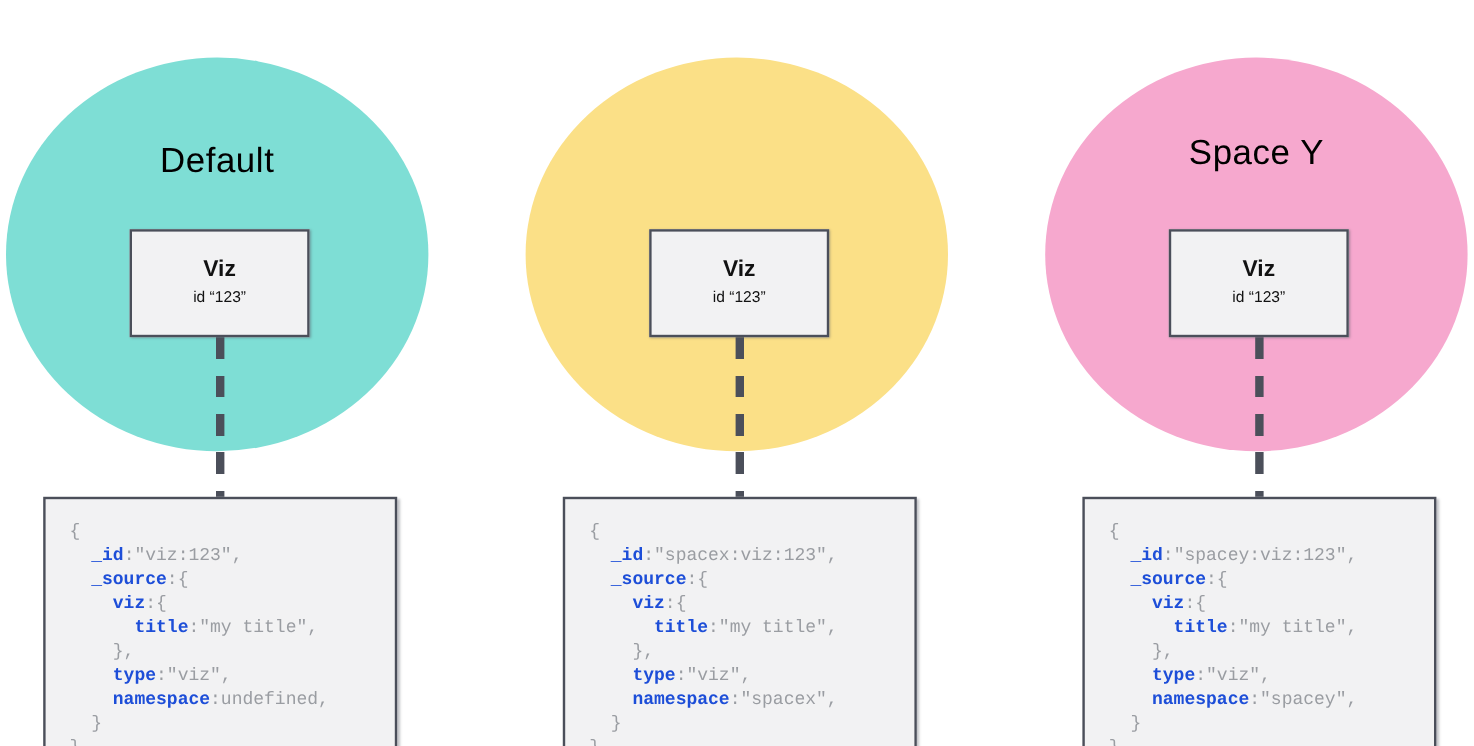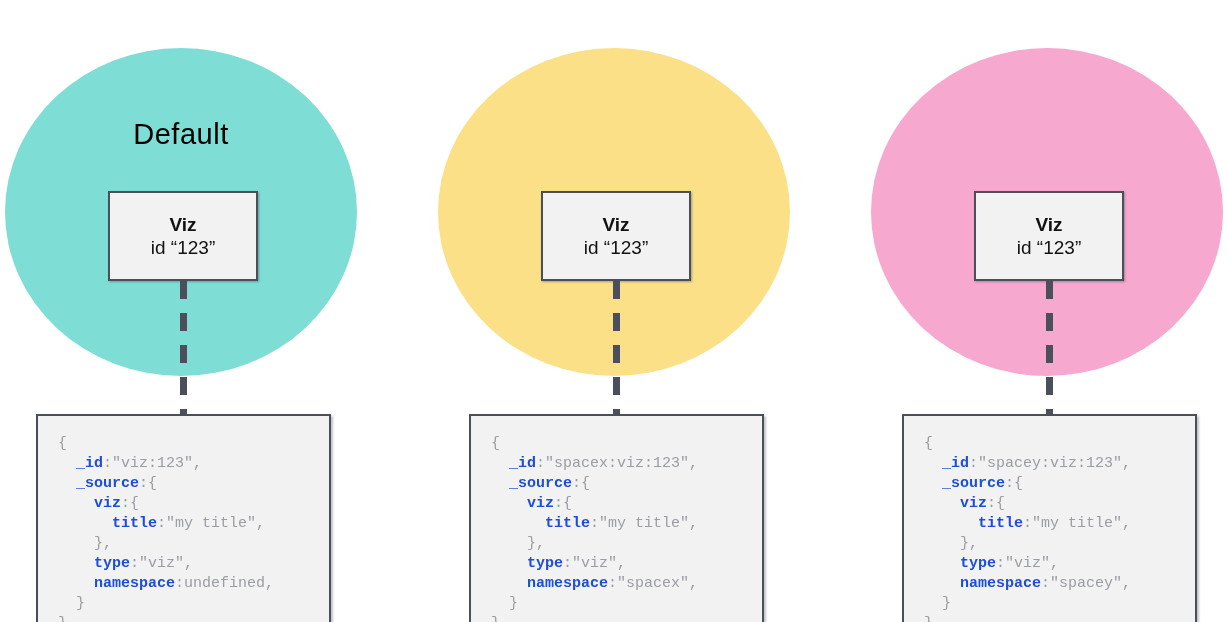--- a/index.html
+++ b/index.html
@@ -33,21 +33,21 @@
   .viz-box {
     position: absolute; left: 108px; top: 149px;
     width: 150px; height: 90px;
     background: #f2f2f3;
     border: 2px solid #4b4f5a;
     box-shadow: 1px 1px 2px rgba(80, 84, 95, 0.45);
     display: flex; flex-direction: column;
     align-items: center; justify-content: center;
   }
   .viz-title { font-size: 19px; font-weight: 700; color: #121212; line-height: 23px; }
-  .viz-id    { font-size: 19px; font-weight: 400; color: #121212; line-height: 23px; text-align: center; }
+  .viz-id    { font-size: 13px; font-weight: 400; color: #121212; line-height: 23px; text-align: center; }
 
   .connector {
     position: absolute; left: 180px; top: 239px;
     width: 7px; height: 140px;
     background: repeating-linear-gradient(to bottom, #4b4f5a 0px, #4b4f5a 18px, transparent 18px, transparent 32px);
   }
 
   .code-box {
     position: absolute; left: 36px; top: 372px;
     width: 295px; height: 233px;
@@ -85,20 +85,21 @@
     <div class="viz-box">
       <div class="viz-title">Viz</div>
       <div class="viz-id">id “123”</div>
     </div>
     <div class="connector"></div>
     <pre class="code-box"><div class="code-line"><span class="v">{</span></div><div class="code-line"><span class="v">  </span><span class="k">_id</span><span class="v">:"spacex:viz:123",</span></div><div class="code-line"><span class="v">  </span><span class="k">_source</span><span class="v">:{</span></div><div class="code-line"><span class="v">    </span><span class="k">viz</span><span class="v">:{</span></div><div class="code-line"><span class="v">      </span><span class="k">title</span><span class="v">:"my title",</span></div><div class="code-line"><span class="v">    </span><span class="v">},</span></div><div class="code-line"><span class="v">    </span><span class="k">type</span><span class="v">:"viz",</span></div><div class="code-line"><span class="v">    </span><span class="k">namespace</span><span class="v">:"spacex",</span></div><div class="code-line"><span class="v">  </span><span class="v">}</span></div><div class="code-line"><span class="v">}</span></div></pre>
   </section>
 
   <section class="panel panel-3">
     <div class="circle" style="background-color: rgb(246, 168, 206);"></div>
+    <h2 class="space-title">Space Y</h2>
     <div class="viz-box">
       <div class="viz-title">Viz</div>
       <div class="viz-id">id “123”</div>
     </div>
     <div class="connector"></div>
     <pre class="code-box"><div class="code-line"><span class="v">{</span></div><div class="code-line"><span class="v">  </span><span class="k">_id</span><span class="v">:"spacey:viz:123",</span></div><div class="code-line"><span class="v">  </span><span class="k">_source</span><span class="v">:{</span></div><div class="code-line"><span class="v">    </span><span class="k">viz</span><span class="v">:{</span></div><div class="code-line"><span class="v">      </span><span class="k">title</span><span class="v">:"my title",</span></div><div class="code-line"><span class="v">    </span><span class="v">},</span></div><div class="code-line"><span class="v">    </span><span class="k">type</span><span class="v">:"viz",</span></div><div class="code-line"><span class="v">    </span><span class="k">namespace</span><span class="v">:"spacey",</span></div><div class="code-line"><span class="v">  </span><span class="v">}</span></div><div class="code-line"><span class="v">}</span></div></pre>
   </section>
 
 </div>
 

